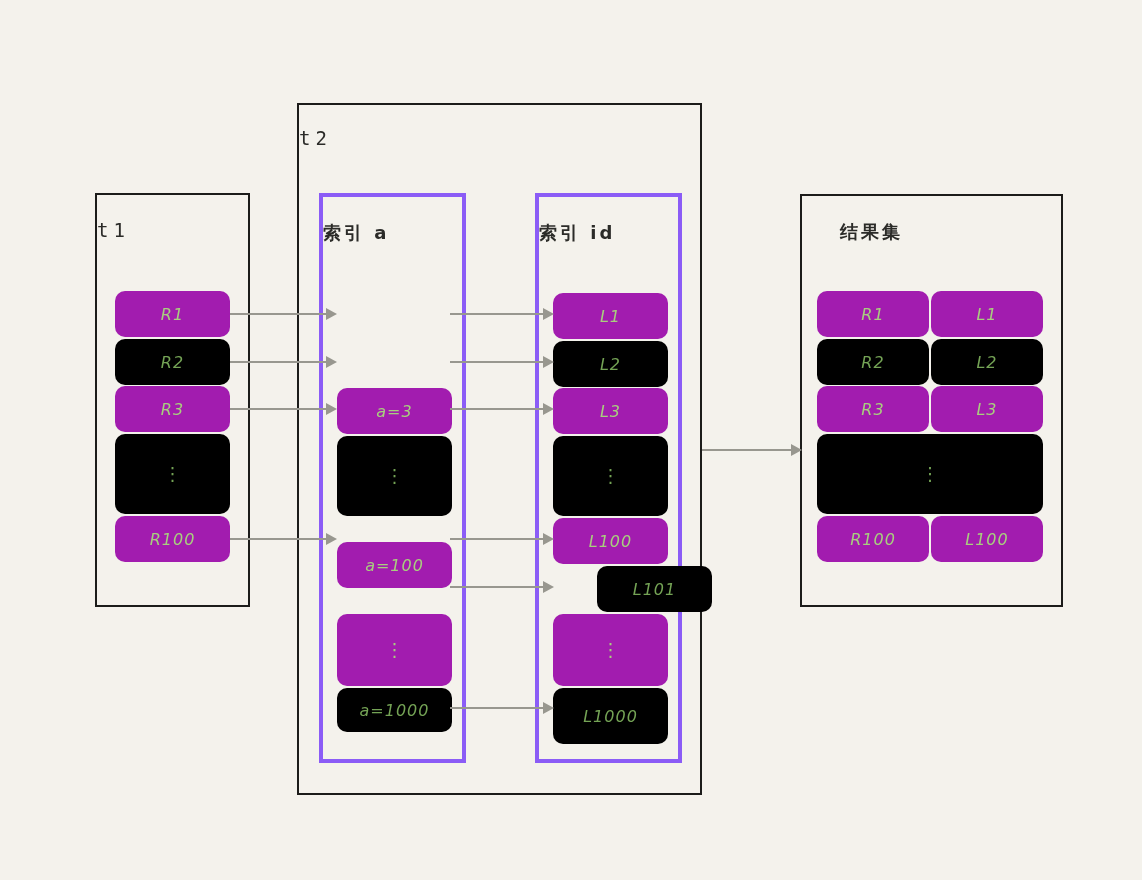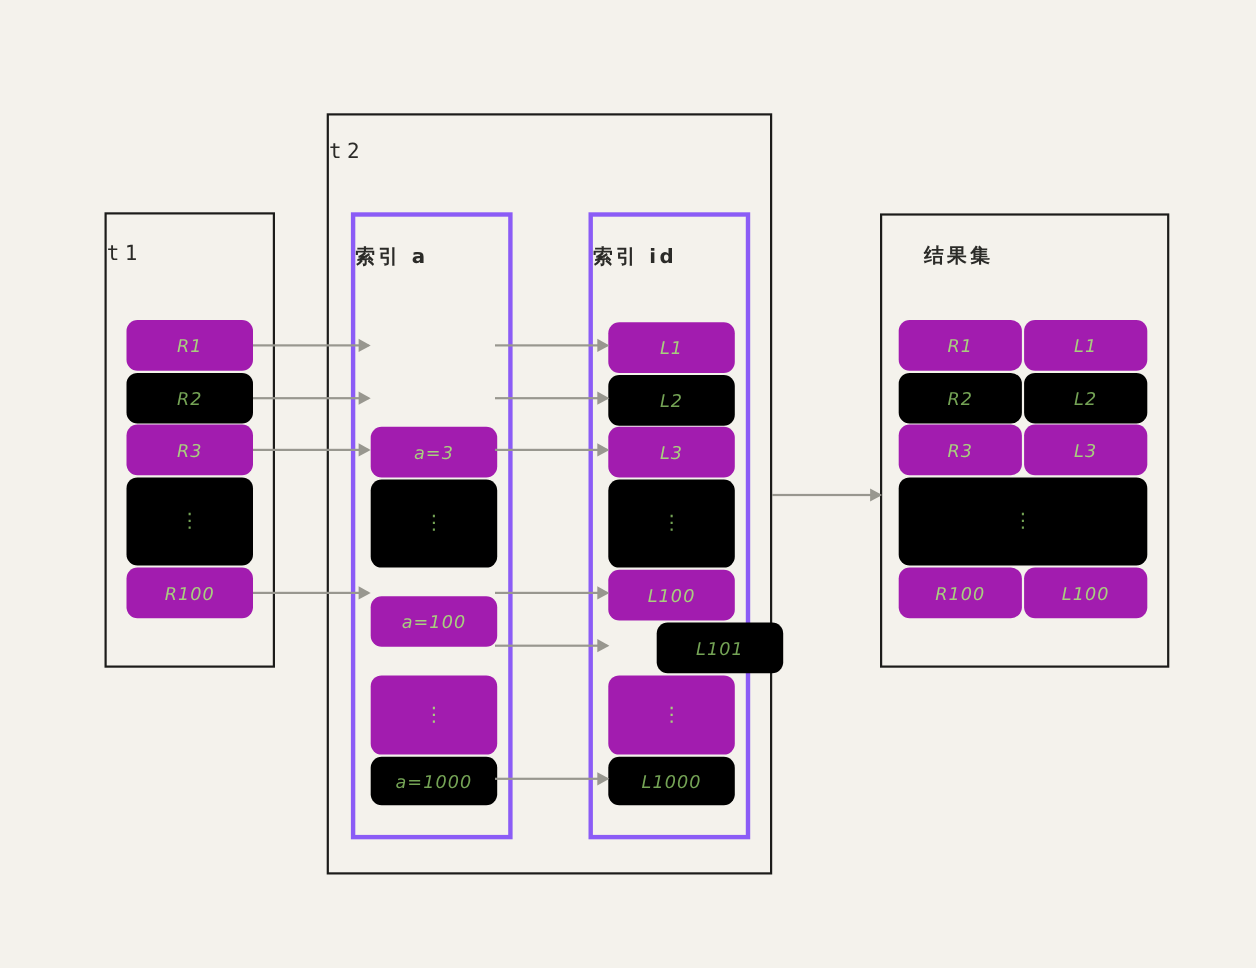--- a/index.html
+++ b/index.html
@@ -130,21 +130,21 @@
       </div>
     <div class="cell dark" style="left:14px;top:321px;">
         <span>L100</span>
       </div>
     <div class="cell light" style="left:14px;top:369px;margin-left:44px;">
         <span>L101</span>
       </div>
     <div class="cell dark dots" style="left:14px;top:417px;height:72px;">
         <span>⋮</span>
       </div>
-    <div class="cell light" style="left:14px;top:491px;height:44px;">
+    <div class="cell light" style="left:14px;top:491px;height:56px;">
         <span>L1000</span>
       </div>
   </div>
 
   <div class="panel dark-border" style="left:800px;top:194px;width:263px;height:413px;">
     <div class="panel-title cjk" style="top:24px;padding-left:38px;">结果集</div>
 
     <div class="cell dark" style="left:15px;top:95px;width:112px;">
         <span>R1</span>
       </div>

